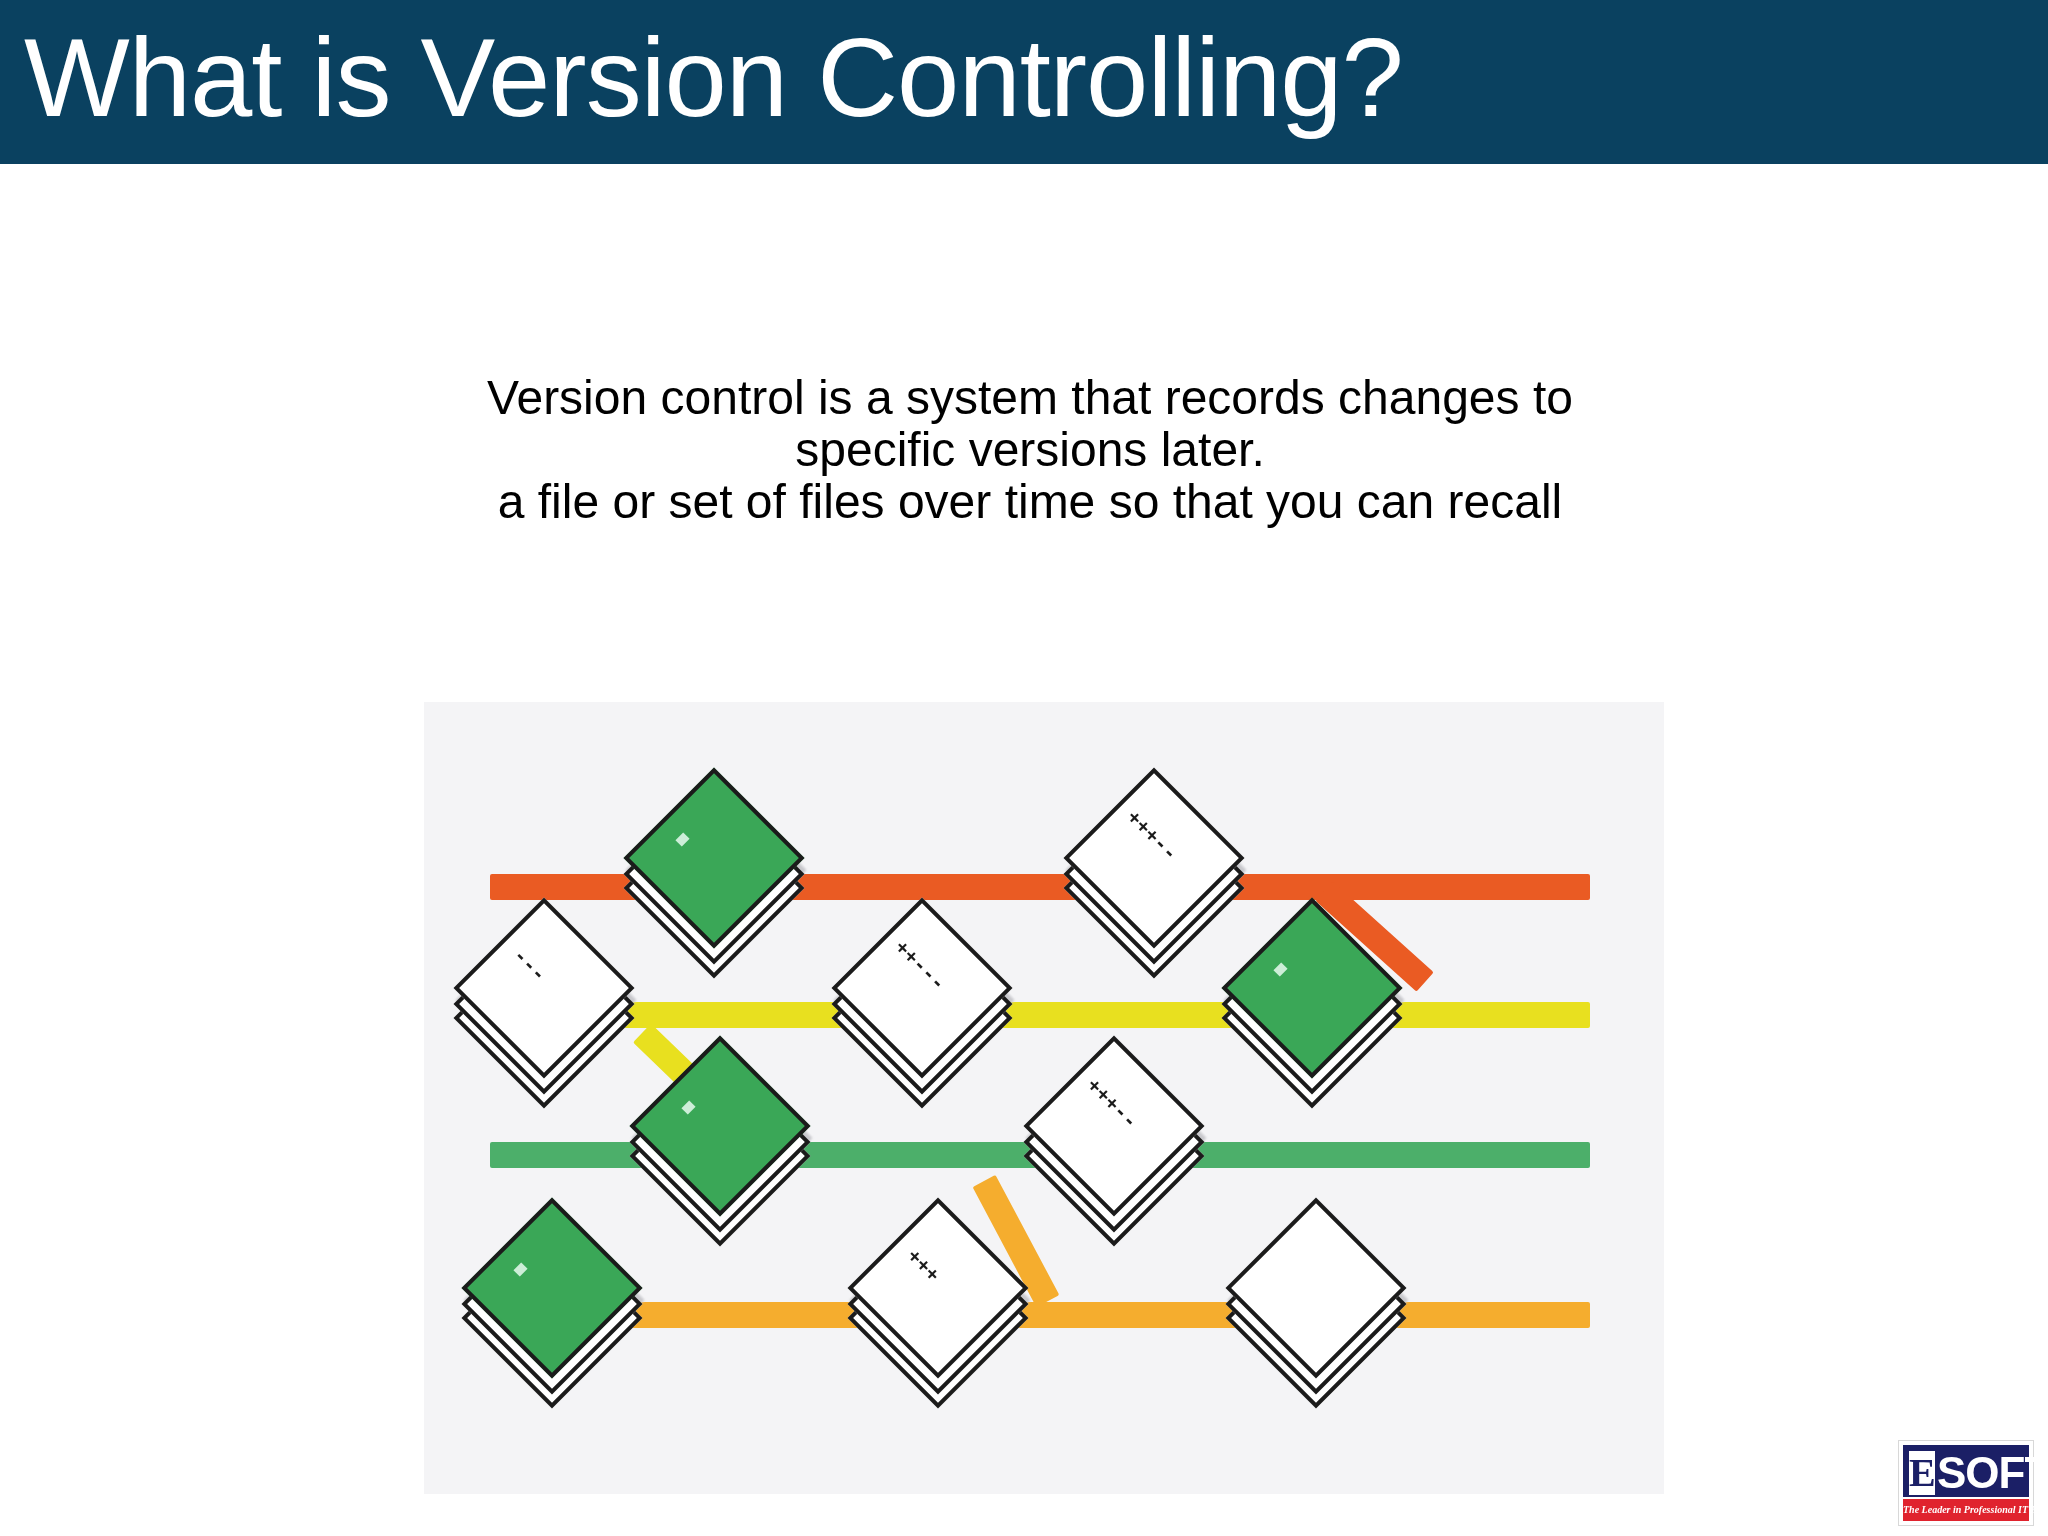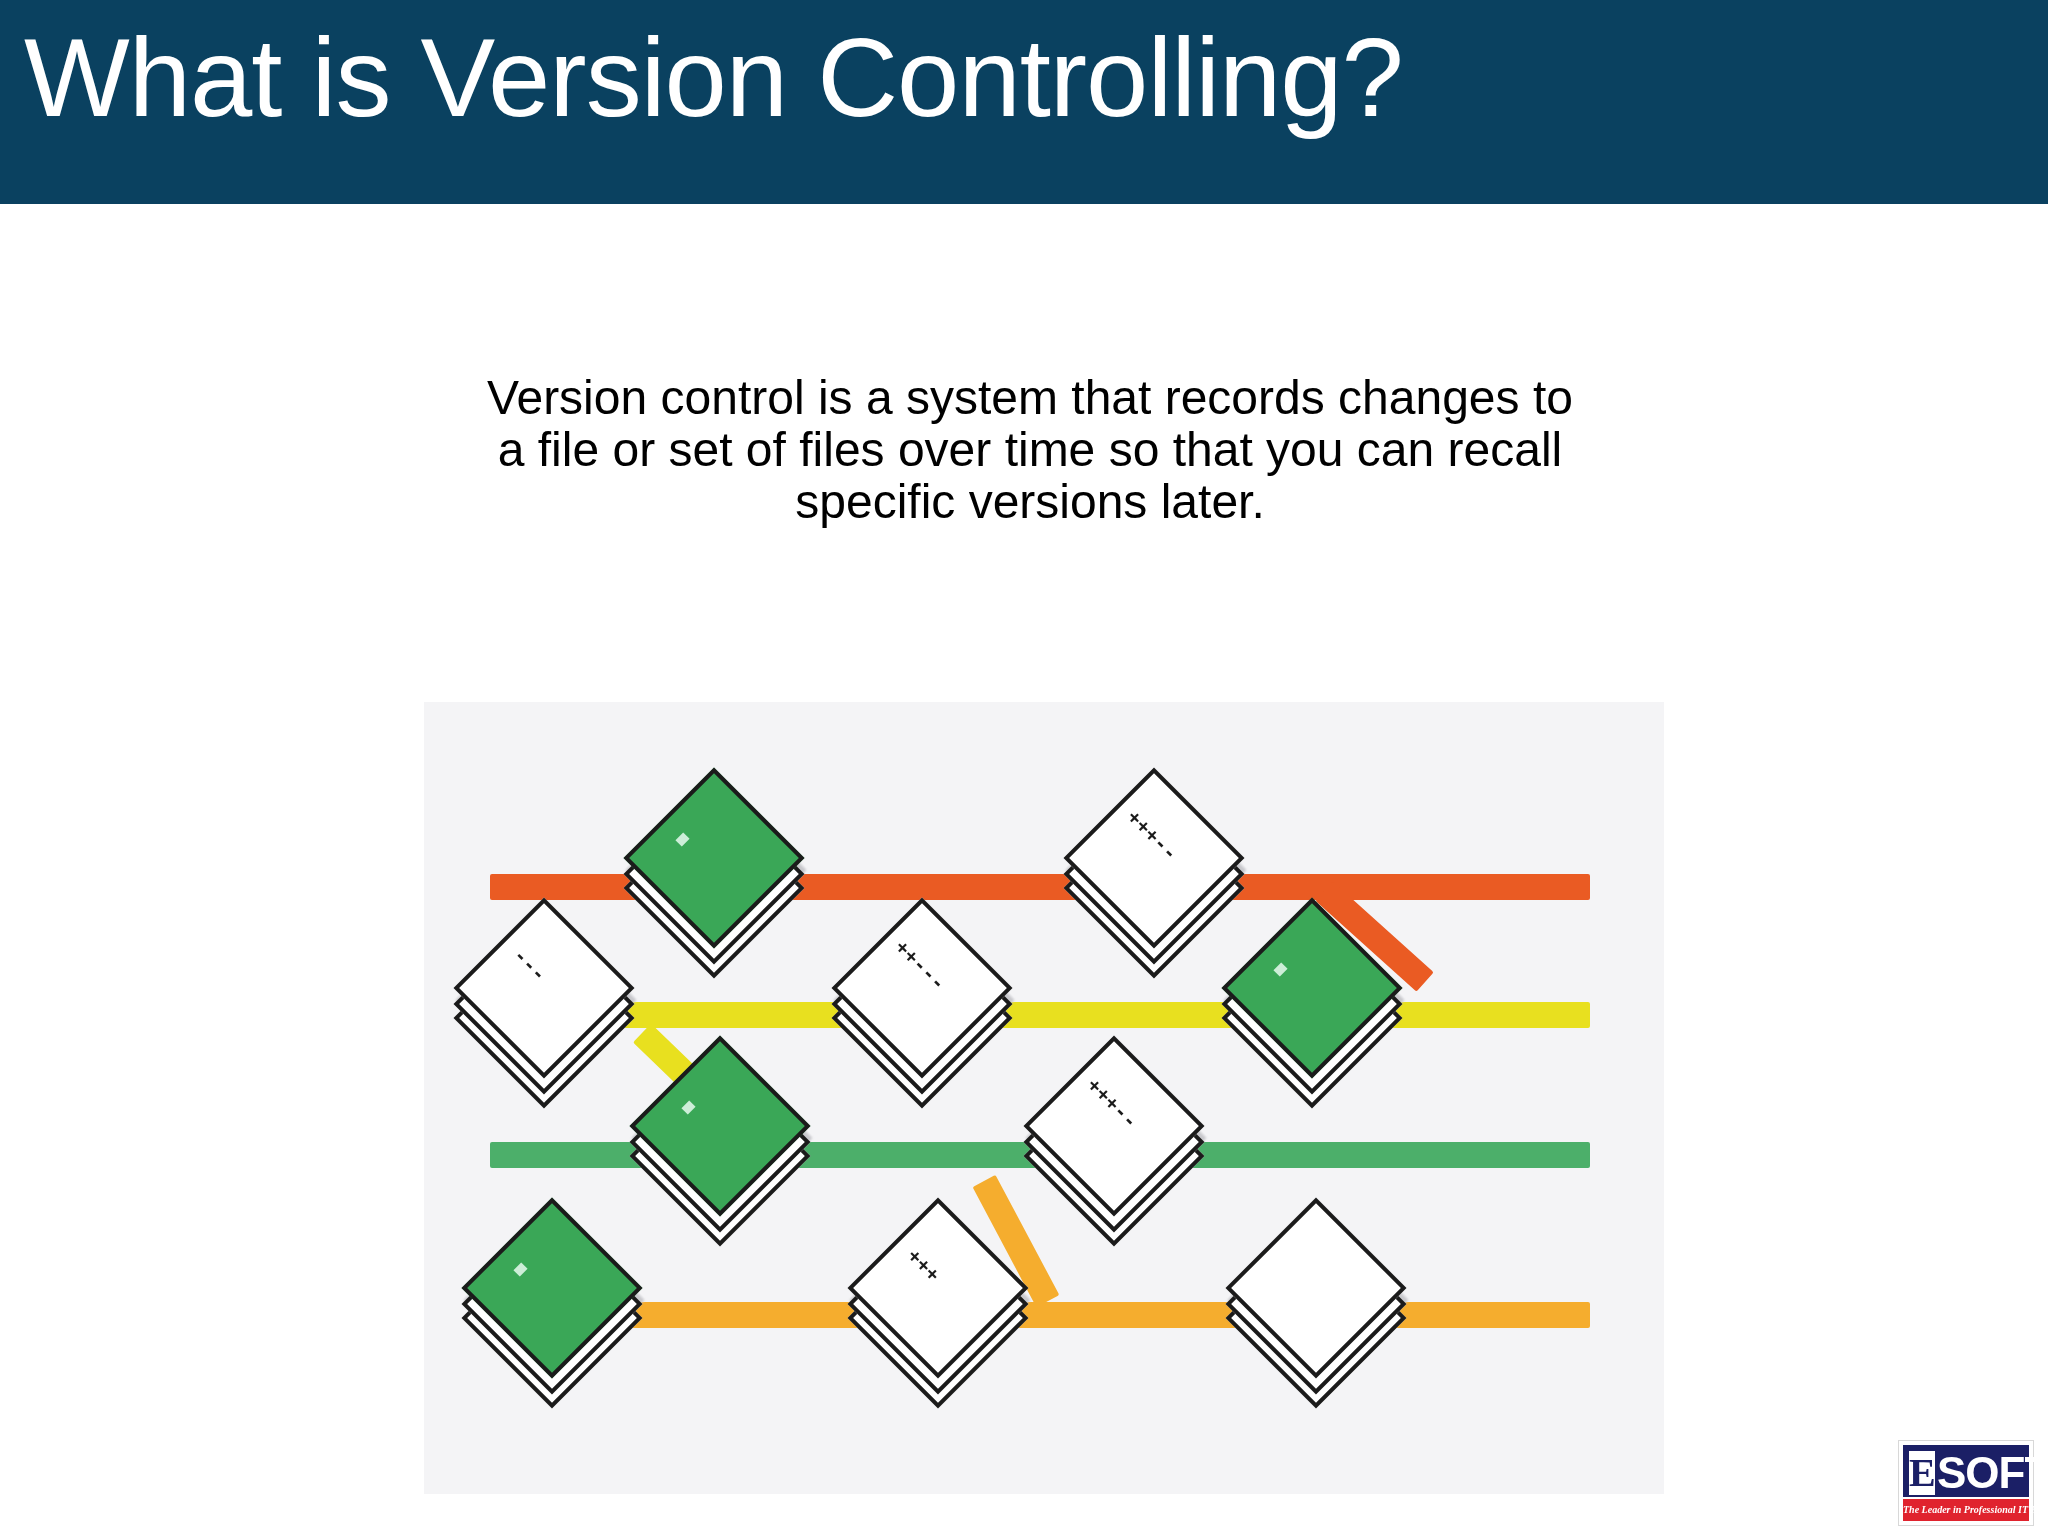--- a/index.html
+++ b/index.html
@@ -5,21 +5,21 @@
   html,body{margin:0;padding:0;}
   body{
     width:2048px;height:1536px;
     background:#ffffff;
     font-family:"Liberation Sans", sans-serif;
     overflow:hidden;
     position:relative;
   }
   
   #title-bar{
-    position:absolute;left:0;top:0;width:2048px;height:204px;
+    position:absolute;left:0;top:0;width:2048px;height:164px;
     background:#0a4160;
   }
   #title-text{
     position:absolute;left:24px;top:22px;
     font-size:112px;line-height:1.0;
     color:#ffffff;font-weight:400;letter-spacing:-1px;
     white-space:nowrap;
   }
   
   #body-copy{
@@ -96,22 +96,22 @@
 </style>
 </head>
 <body>
 
 <div id="title-bar">
   <div id="title-text">What is Version Controlling?</div>
 </div>
 
 <div id="body-copy">
   <span class="ln">Version control is a system that records changes to</span>
+  <span class="ln">specific versions later.</span>
   <span class="ln">a file or set of files over time so that you can recall</span>
-  <span class="ln">specific versions later.</span>
 </div>
 
 <div id="diagram-panel">
 
   <div class="branch-line" style="left:66px;top:172px;width:1100px;background:#ea5b23;"></div>
 
   <div class="branch-diag" style="left:900px;top:176px;width:136px;background:#ea5b23;transform:rotate(42deg);"></div>
 
   <div class="branch-line" style="left:66px;top:300px;width:1100px;background:#e8e01f;"></div>
 

